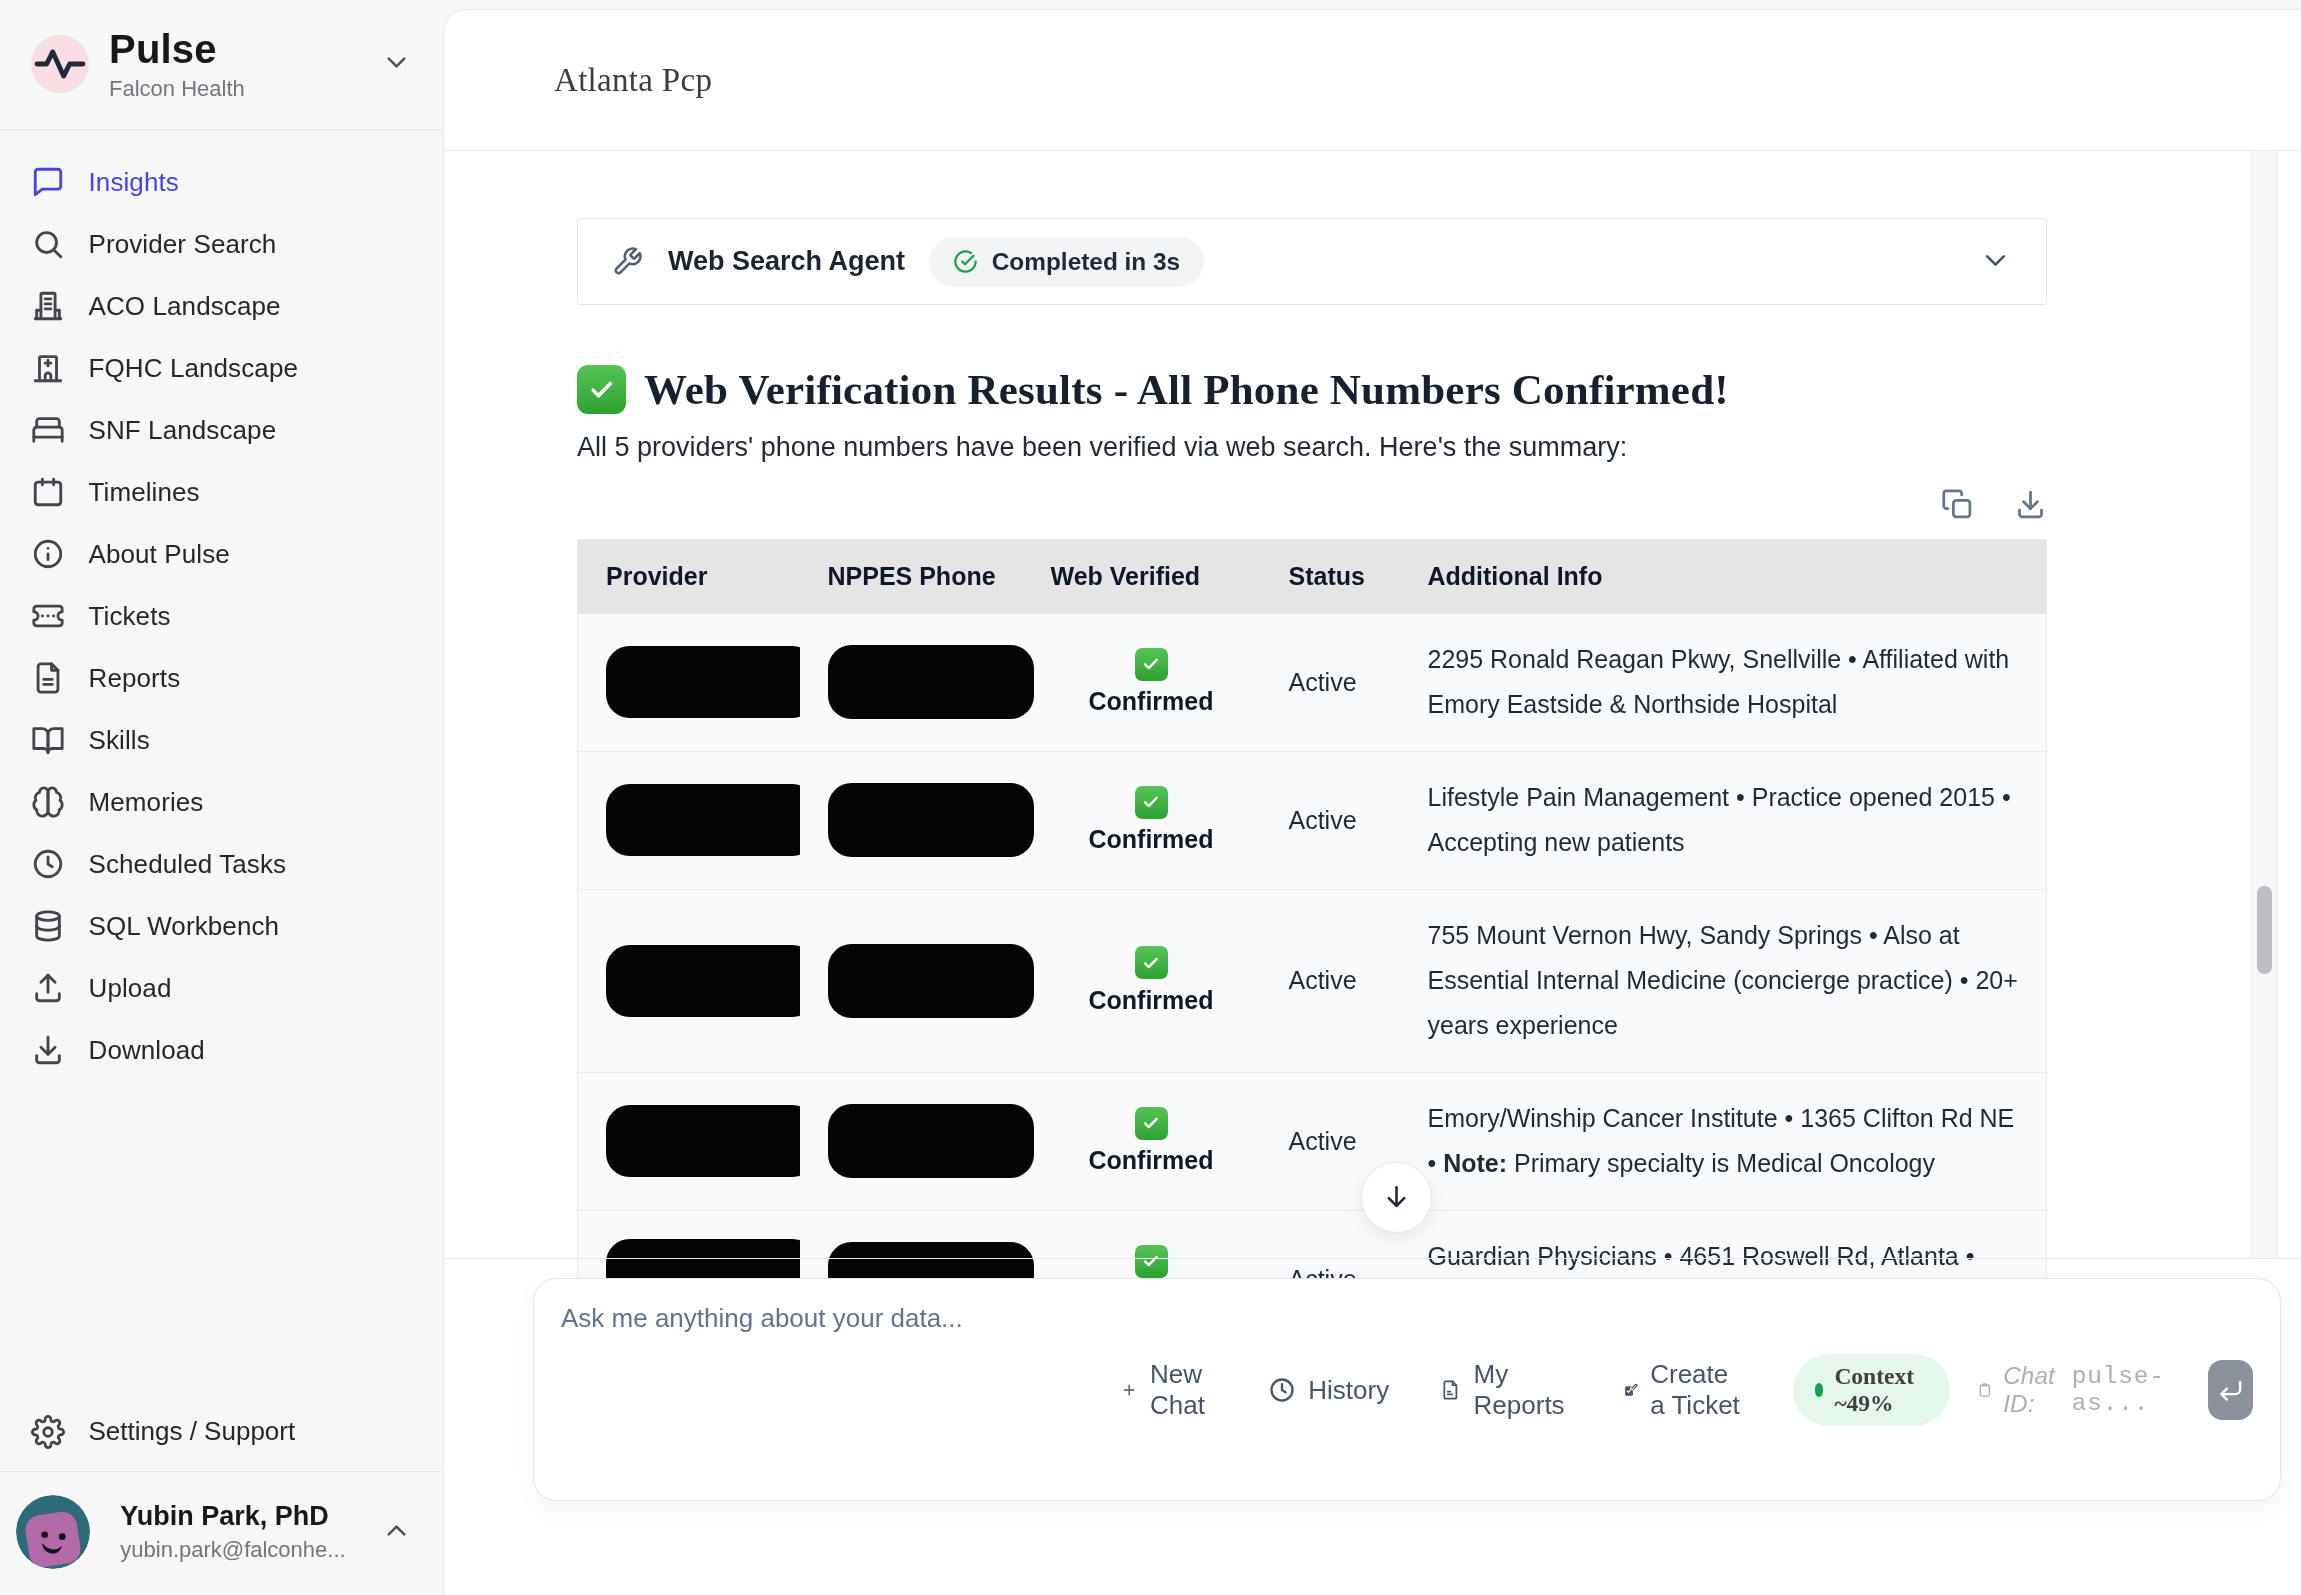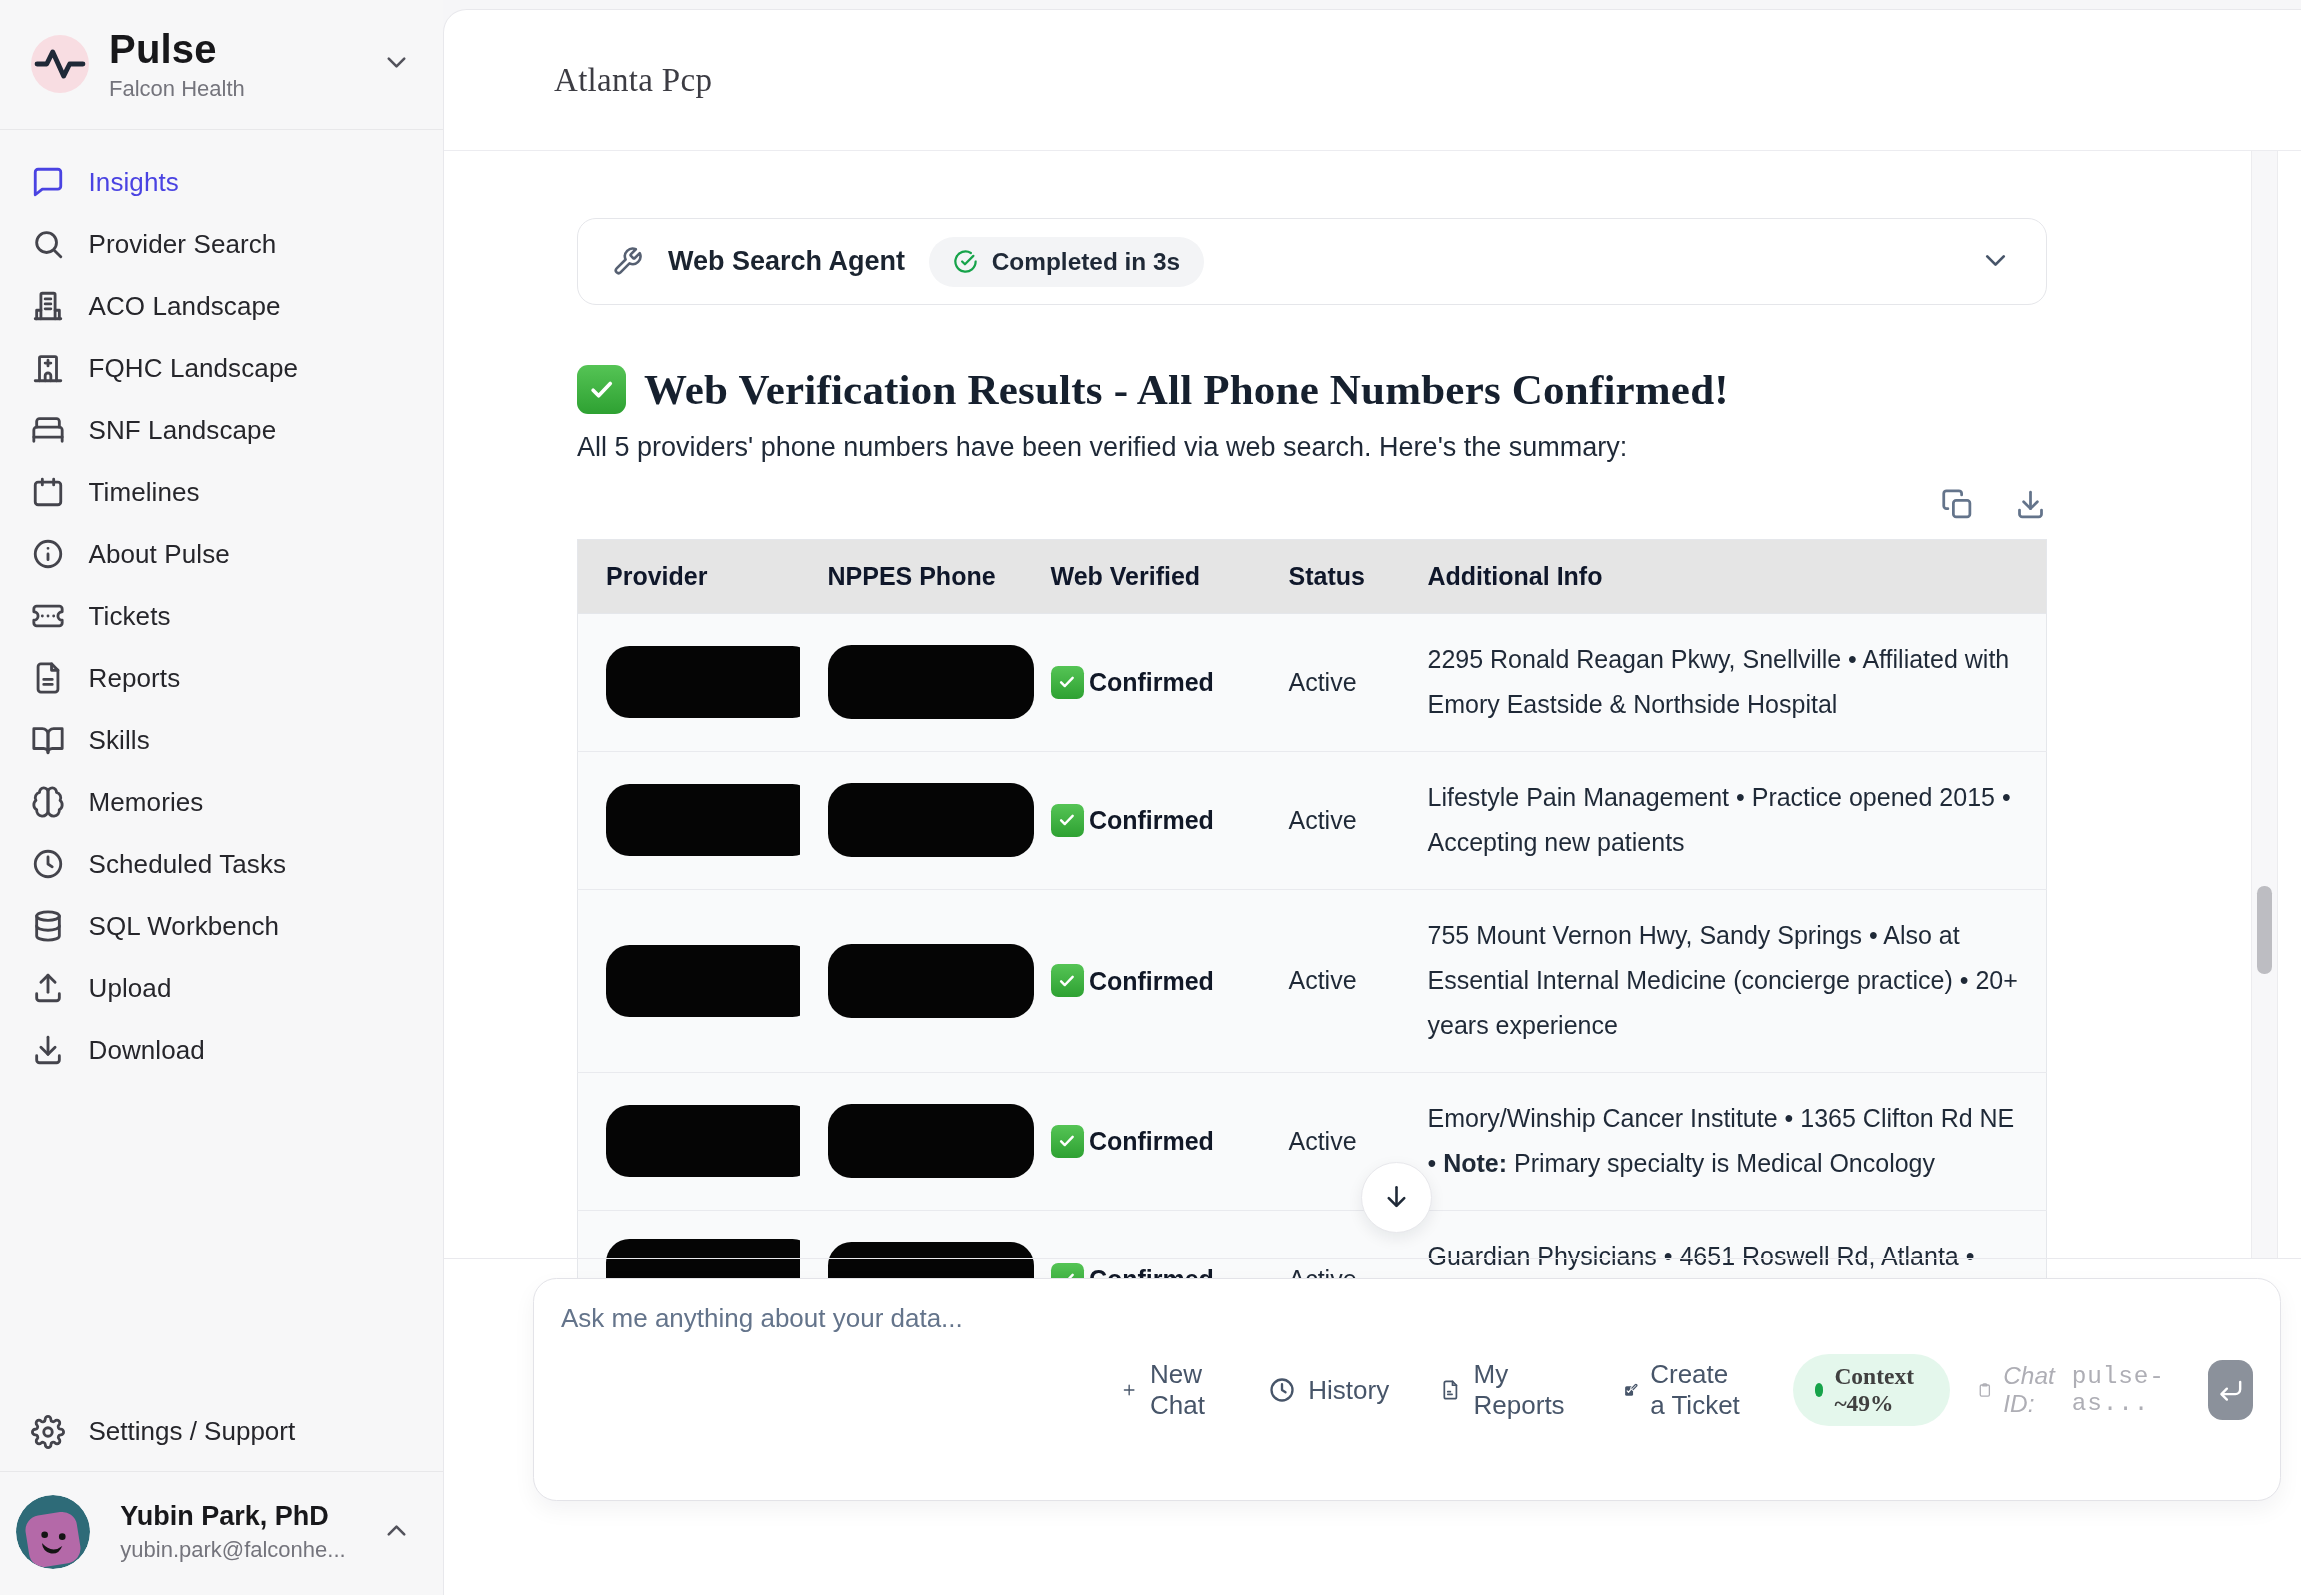--- a/index.html
+++ b/index.html
@@ -36,21 +36,21 @@
   .profile-chevron { color:#52525b; }
 
   
   .panel { position:absolute; left:443px; top:9px; right:0; bottom:0; background:#ffffff; border-top-left-radius:23.5px; border-left:0.9px solid #e8e8ec; border-top:0.9px solid #e8e8ec; overflow:hidden; }
   .panel-header { height:141px; display:flex; align-items:center; padding-left:110px; border-bottom:0.9px solid #ececf0; }
   .panel-title { font-family:"Liberation Serif","DejaVu Serif",serif; font-size:33px; color:#3c3c43; letter-spacing:0.3px; }
 
   .content { margin-left:133px; width:1470px; padding-top:67px; }
 
   
-  .agent-card { height:87px; border:0.9px solid #e5e6ea; border-radius:19px; display:flex; align-items:center; padding:0 34px; background:#fff; cursor:pointer; }
+  .agent-card { height:87px; border:0.9px solid #e5e6ea; border-radius:3px; display:flex; align-items:center; padding:0 34px; background:#fff; cursor:pointer; }
   .agent-card .wrench { width:31px; height:31px; color:#566072; display:flex; }
   .agent-name { margin-left:25px; font-size:27px; font-weight:700; color:#1b2430; }
   .agent-badge { margin-left:23.5px; display:flex; align-items:center; gap:12.7px; background:#f3f4f6; border-radius:904px; padding:11px 23.5px; }
   .agent-badge .chk { width:27px; height:27px; color:#16a34a; display:flex; }
   .agent-badge .bd-tx { font-size:24.4px; font-weight:700; color:#1f2937; }
   .agent-chevron { margin-left:auto; color:#475569; }
 
   
   .msg-h1 { margin-top:60px; display:flex; align-items:center; gap:18px; }
   .emoji-check { width:49px; height:49px; border-radius:11px; background:linear-gradient(180deg,#55c455,#2ea132); display:inline-flex; align-items:center; justify-content:center; flex:0 0 auto; }
@@ -64,21 +64,21 @@
 
   
   table.results { margin-top:14.5px; width:100%; border-collapse:collapse; border:0.9px solid #e5e7eb; table-layout:fixed; }
   table.results col.c1{width:222px;} table.results col.c2{width:242px;} table.results col.c3{width:219px;} table.results col.c4{width:139px;}
   table.results th { text-align:left; font-size:25px; font-weight:700; color:#0f172a; padding:22px 9px 22px 28px; background:#e5e5e5; border-bottom:0.9px solid #e5e7eb; }
   table.results td { font-size:25px; color:#1f2937; padding:23.5px 23.5px 23.5px 28px; background:#f9fafb; border-top:0.9px solid #e9eaee; vertical-align:middle; line-height:45px; }
   th.colc, td.cellc { text-align:center; padding-left:9px !important; padding-right:9px !important; }
   .redact { display:block; width:210px; height:72px; background:#050505; border-radius:23.5px; }
   .redact.ph { width:206px; height:74px; }
   .link-frag { display:block; width:110px; height:5.4px; border-bottom:3.6px solid #1b2436; margin:1.8px 0 0 14.5px; }
-  .wv { display:flex; align-items:center; gap:5.4px; line-height:1.2; }
+  .wv { display:flex; flex-direction:column; align-items:center; gap:5.4px; line-height:1.2; }
   .wv .emoji-check { width:33px; height:33px; border-radius:7.2px; }
   .wv-label { font-weight:700; color:#111827; }
   .note-b { font-weight:700; }
 
   
   .float-down { position:absolute; left:917px; top:1152px; width:71px; height:71px; border-radius:50%; background:#fff; border:0.9px solid #e8e8ec; box-shadow:0 5.4px 14.5px rgba(15,23,42,.08); display:flex; align-items:center; justify-content:center; cursor:pointer; }
   .float-down svg { width:31px; height:31px; color:#1f2937; }
 
   
   .sb-track { position:absolute; left:1807px; top:141px; width:27px; height:1107px; background:#f7f7f9; border-left:0.9px solid #ececef; border-right:0.9px solid #ececef; }

